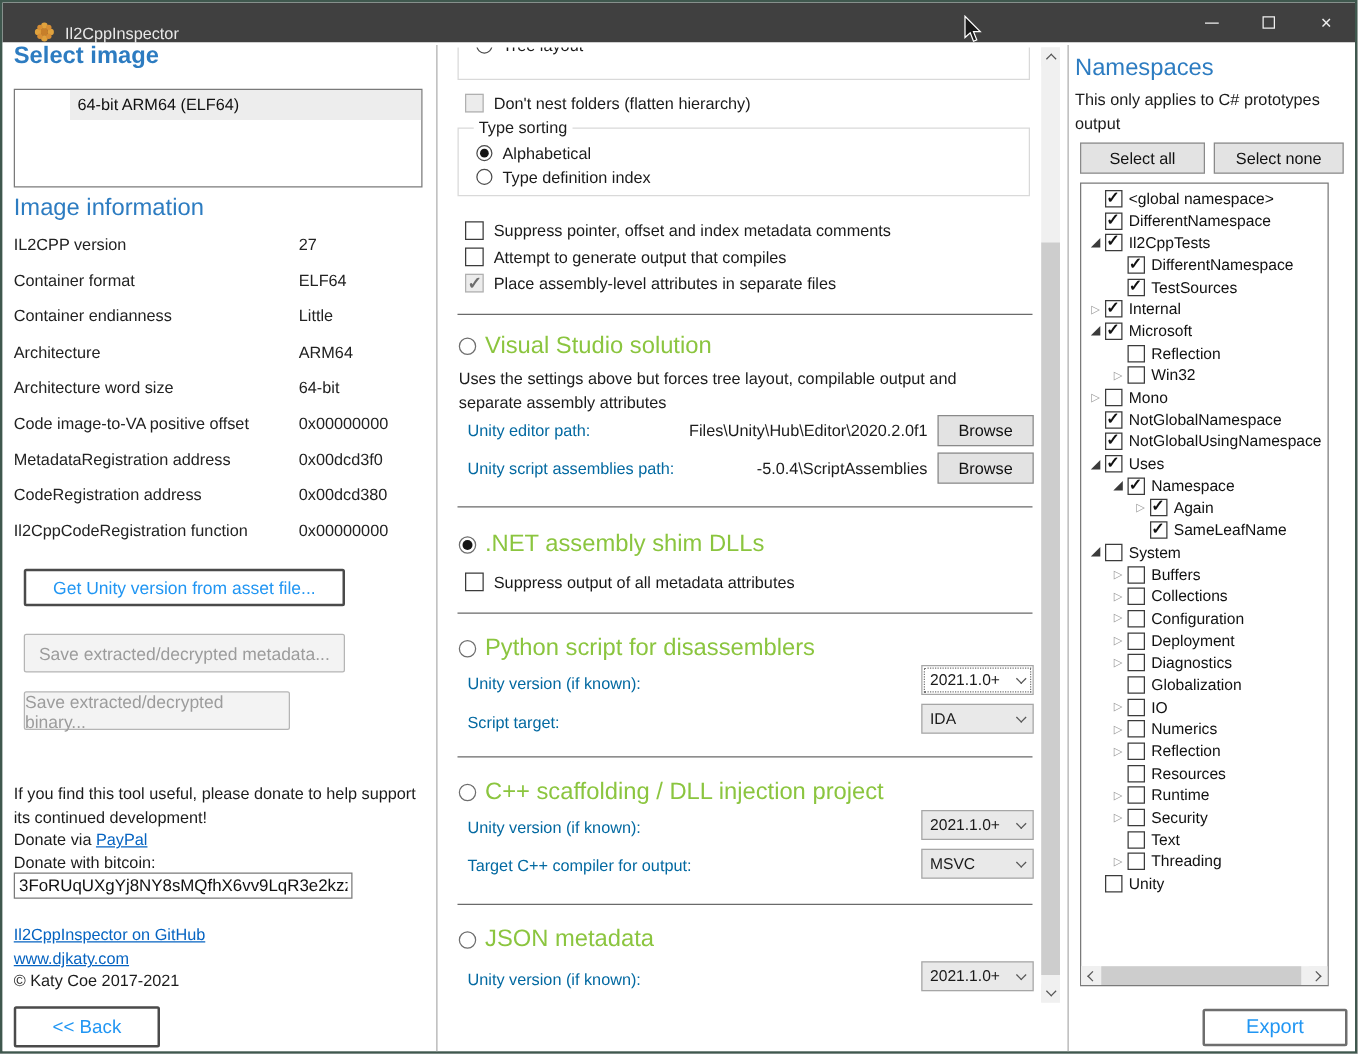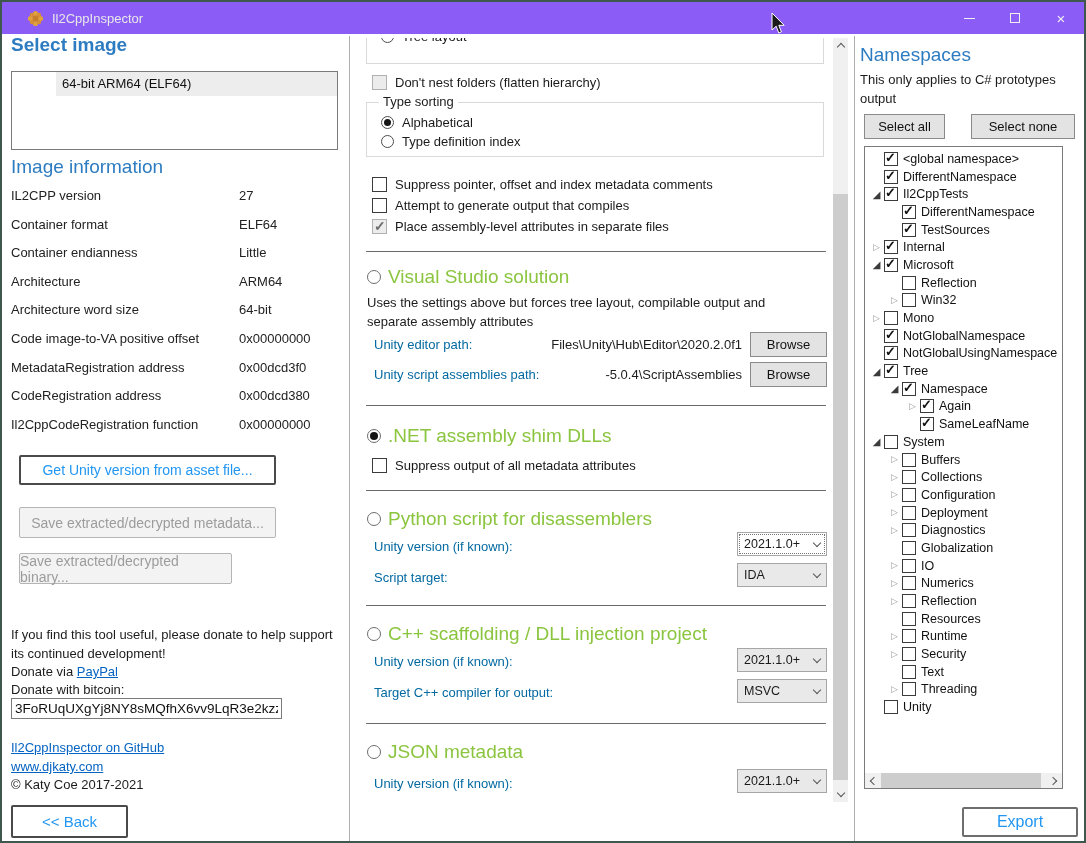--- a/index.html
+++ b/index.html
@@ -3,21 +3,21 @@
 <meta charset="utf-8">
 <style>
   html,body{margin:0;padding:0;background:#888;}
   *{box-sizing:border-box;}
   .window{
     position:relative;width:1086px;height:843px;background:#fff;
     border:2px solid #3f584e;overflow:hidden;
     font-family:"Liberation Sans",sans-serif;color:#1a1a1a;
   }
   
-  .titlebar{position:absolute;top:0;left:0;right:0;height:32px;background:#8b5cf6;display:flex;align-items:center;}
+  .titlebar{position:absolute;top:0;left:0;right:0;height:32px;background:#404040;display:flex;align-items:flex-end;}
   .app-icon{margin-left:25px;width:17px;height:17px;flex:0 0 17px;}
   .title-text{margin-left:8px;font-size:13px;color:#e8e8e8;}
   .win-btns{margin-left:auto;display:flex;height:32px;}
   .win-btn{width:46px;height:32px;display:flex;align-items:center;justify-content:center;color:#f0f0f0;}
   .glyph-min{width:11px;height:1px;background:#f0f0f0;}
   .glyph-max{width:10px;height:10px;border:1px solid #f0f0f0;}
   .glyph-close{font-size:15px;line-height:15px;color:#f0f0f0;}
   
   .main{position:absolute;top:32px;left:0;right:0;bottom:0;background:#fff;}
   .abs{position:absolute;}
@@ -305,21 +305,21 @@
           <span class="chev up"></span>
         </div>
       <div class="sb-thumb" style="left:0;width:15px;top:156px;height:586px;"></div>
       <div class="sb-arrow" style="bottom:0;">
           <span class="chev down"></span>
         </div>
     </div>
 
     <div class="abs h-blue" style="left:858px;top:10px;">Namespaces</div>
     <div class="abs txt" style="left:858px;top:36px;width:222px;line-height:19px;">This only applies to C# prototypes output</div>
-    <div class="abs btn-std" style="left:862px;top:80px;width:81px;height:25px;">Select all</div>
+    <div class="abs btn-std" style="left:862px;top:80px;width:100px;height:25px;">Select all</div>
     <div class="abs btn-std" style="left:969px;top:80px;width:104px;height:25px;">Select none</div>
 
     <div class="treebox" style="left:862px;top:112px;width:199px;height:643px;">
       <div class="tree-rows">
           <div class="tree-row lvl1">
             <span class="expander none"></span>
             <span class="tree-cb checked"></span>
             <span class="tree-label">&lt;global namespace&gt;</span>
           </div>
           <div class="tree-row lvl1">
@@ -373,21 +373,21 @@
             <span class="tree-label">NotGlobalNamespace</span>
           </div>
           <div class="tree-row lvl1">
             <span class="expander none"></span>
             <span class="tree-cb checked"></span>
             <span class="tree-label">NotGlobalUsingNamespace</span>
           </div>
           <div class="tree-row lvl1">
             <span class="expander expanded">◢</span>
             <span class="tree-cb checked"></span>
-            <span class="tree-label">Tree</span>
+            <span class="tree-label">Uses</span>
           </div>
           <div class="tree-row lvl2">
             <span class="expander expanded">◢</span>
             <span class="tree-cb checked"></span>
             <span class="tree-label">Namespace</span>
           </div>
           <div class="tree-row lvl3">
             <span class="expander collapsed">▷</span>
             <span class="tree-cb checked"></span>
             <span class="tree-label">Again</span>

